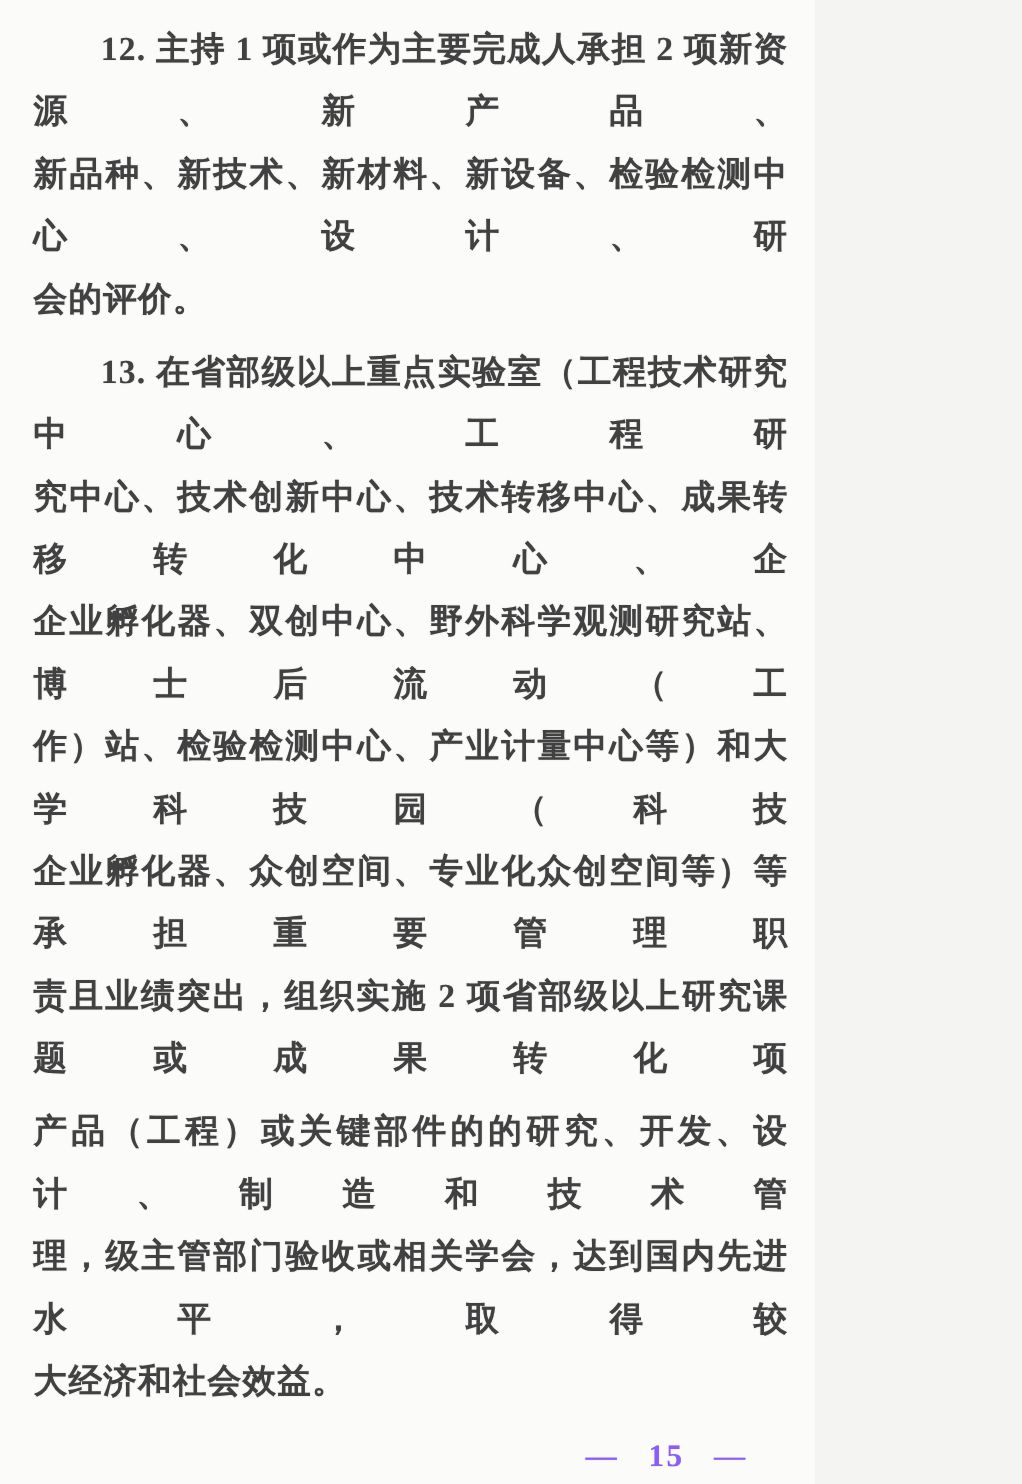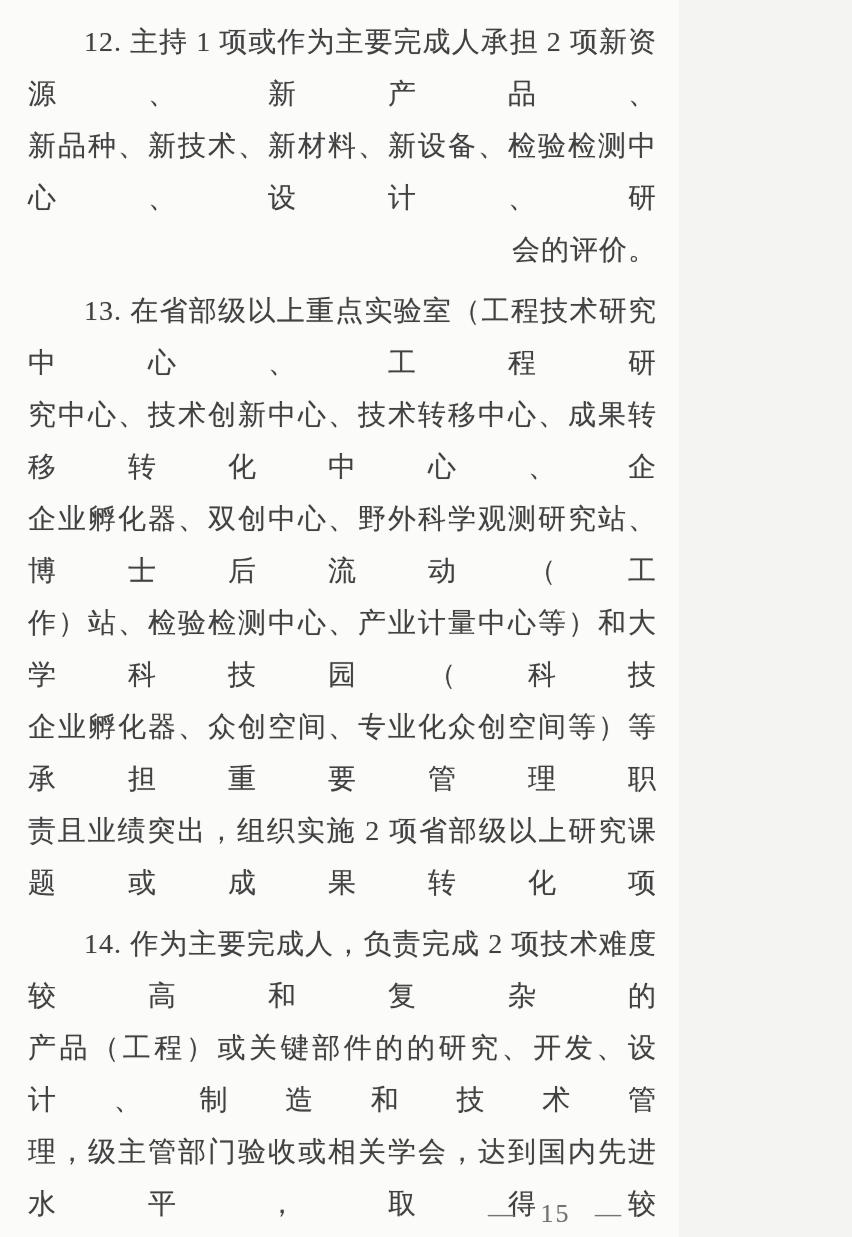--- a/index.html
+++ b/index.html
@@ -7,47 +7,47 @@
   body {
     font-family: "Liberation Serif", "DejaVu Serif", serif;
     background: #f4f4f2;
   }
   .page {
     position: relative;
     width: 679px;
     height: 1237px;
     background: #fbfbfa;
     overflow: hidden;
+    font-weight: bold;
   }
   .content {
     padding: 16px 22px 0 28px;
     color: #414141;
   }
   .para { margin: 0 0 9px 0; }
   .para:last-child { margin-bottom: 0; }
   .ln {
     display: block;
     font-size: 28px;
     line-height: 52px;
     letter-spacing: 1px;
     white-space: normal;
     text-shadow: 0 0 1px rgba(70,70,70,0.35);
-    text-align: right;
   }
   .j {
     text-align: justify;
     text-align-last: justify;
   }
   .ind { text-indent: 2em; }
   .page-number {
     position: absolute;
     right: 56px;
     bottom: 8px;
     font-size: 26px;
-    color: #737373;
+    color: #8b5cf6;
     letter-spacing: 2px;
     word-spacing: 16px;
     text-shadow: 0 0 1px rgba(80,80,80,0.3);
   }
 </style>
 </head>
 <body>
 
 <div class="page">
   <div class="content">
@@ -61,21 +61,20 @@
     <div class="para">
       <span class="ln ind j">13. 在省部级以上重点实验室（工程技术研究中心、工程研</span>
       <span class="ln j">究中心、技术创新中心、技术转移中心、成果转移转化中心、企</span>
       <span class="ln j">企业孵化器、双创中心、野外科学观测研究站、博士后流动（工</span>
       <span class="ln j">作）站、检验检测中心、产业计量中心等）和大学科技园（科技</span>
       <span class="ln j">企业孵化器、众创空间、专业化众创空间等）等承担重要管理职</span>
       <span class="ln j">责且业绩突出，组织实施 2 项省部级以上研究课题或成果转化项</span>
     </div>
 
     <div class="para">
-      <span class="ln ind j">14. 作为主要完成人，负责完成 2 项技术难度较高和复杂的</span>
       <span class="ln j">产品（工程）或关键部件的的研究、开发、设计、制造和技术管</span>
       <span class="ln j">理，级主管部门验收或相关学会，达到国内先进水平，取得较</span>
       <span class="ln">大经济和社会效益。</span>
     </div>
 
   </div>
 
   <div class="page-number">— 15 —</div>
 </div>
 

